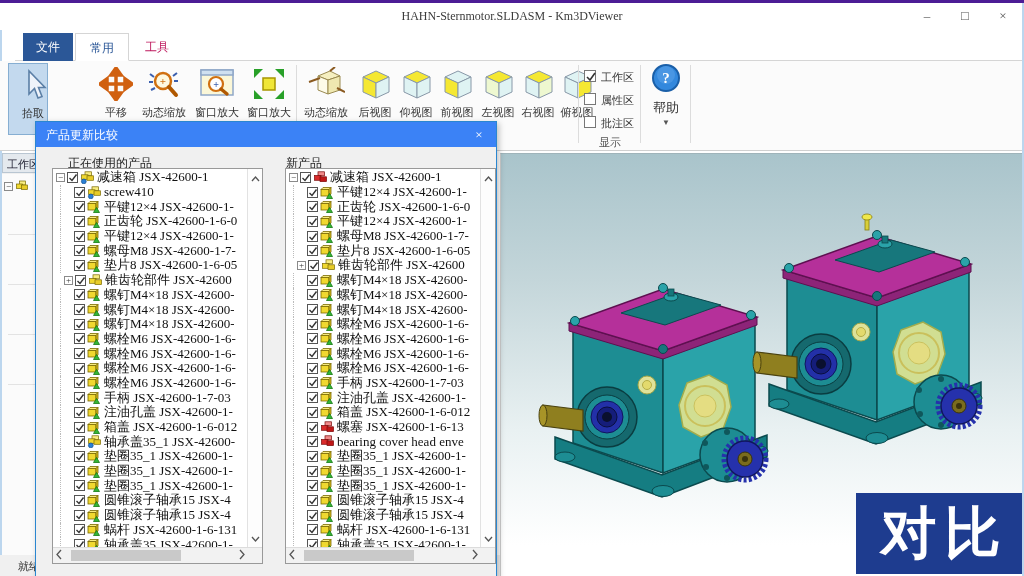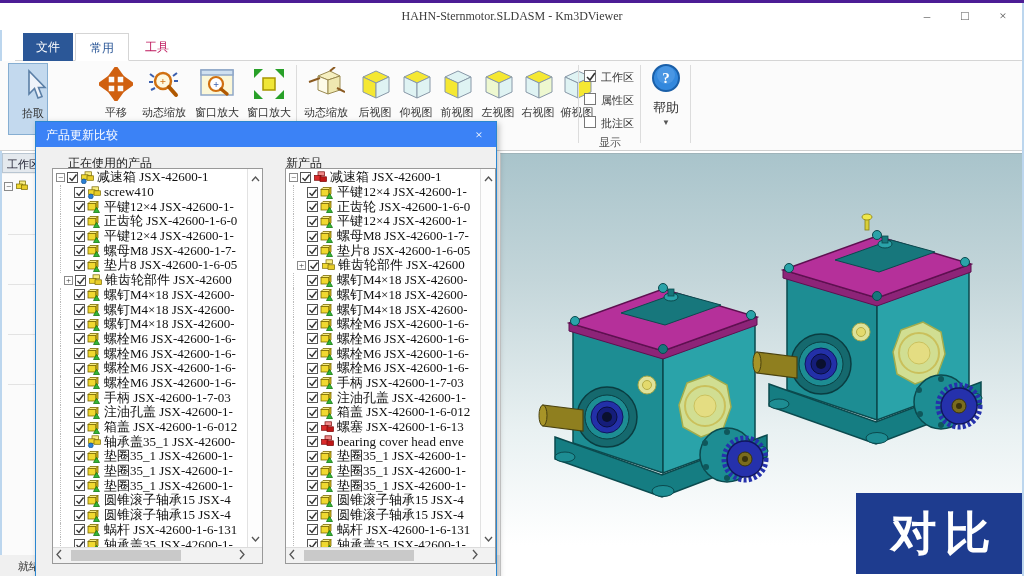--- a/index.html
+++ b/index.html
@@ -56,21 +56,21 @@
   
   .statusbar{position:absolute;left:0px;top:552px;width:500px;height:21px;background:#f0f0f0;}
   .status-text{position:absolute;left:18px;top:4px;font-size:11px;color:#333;}
 
   
   .viewport{position:absolute;left:500px;top:150px;width:524px;height:426px;
             background:linear-gradient(to bottom,#a9c4cb 0%,#c4d6da 30%,#e9f1f2 65%,#ffffff 92%);
             border-top:1px solid #9fb4ba;border-left:1px solid #cfcfcf;box-sizing:border-box;}
   .compare-box{position:absolute;left:355px;top:339px;width:169px;height:81px;background:#1e3c8f;
                display:flex;align-items:center;justify-content:center;}
-  .compare-text{color:#ffffff;font-size:46px;font-weight:bold;letter-spacing:8px;padding-left:8px;}
+  .compare-text{color:#ffffff;font-size:56px;font-weight:bold;letter-spacing:8px;padding-left:8px;}
 
   
   .dialog{position:absolute;left:35px;top:118px;width:462px;height:458px;background:#f0f0f0;
           border:1px solid #2a86d0;box-sizing:border-box;box-shadow:2px 2px 6px rgba(0,0,0,.25);}
   .dlg-title{position:absolute;left:0;top:0;width:100%;height:25px;background:#3b82f6;}
   .dlg-title-text{position:absolute;left:10px;top:5px;color:#ffffff;font-size:12px;}
   .dlg-close{position:absolute;right:6px;top:3px;width:22px;height:19px;color:#ffffff;font-size:13px;
              text-align:center;line-height:19px;}
   .dlg-group-label{position:absolute;top:33px;font-size:12px;color:#222;}
   .lbl-left{left:32px;} .lbl-right{left:250px;}

